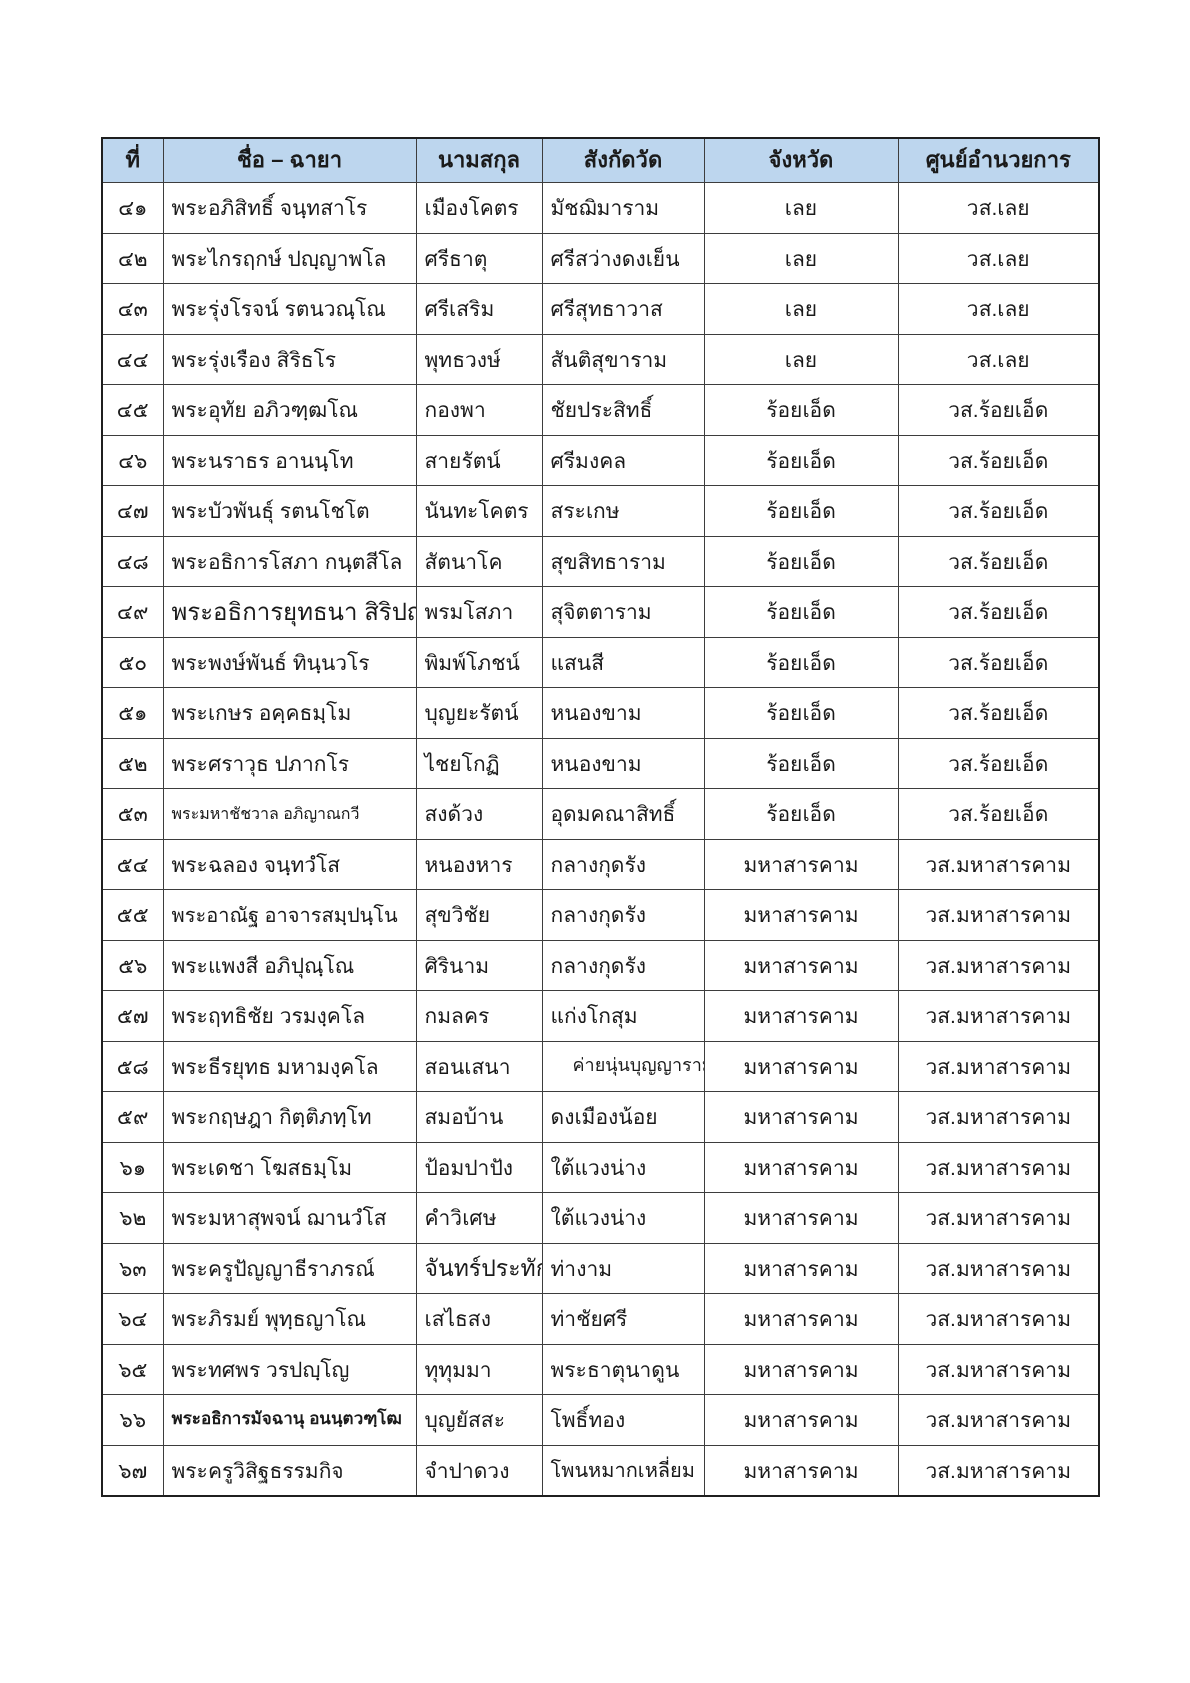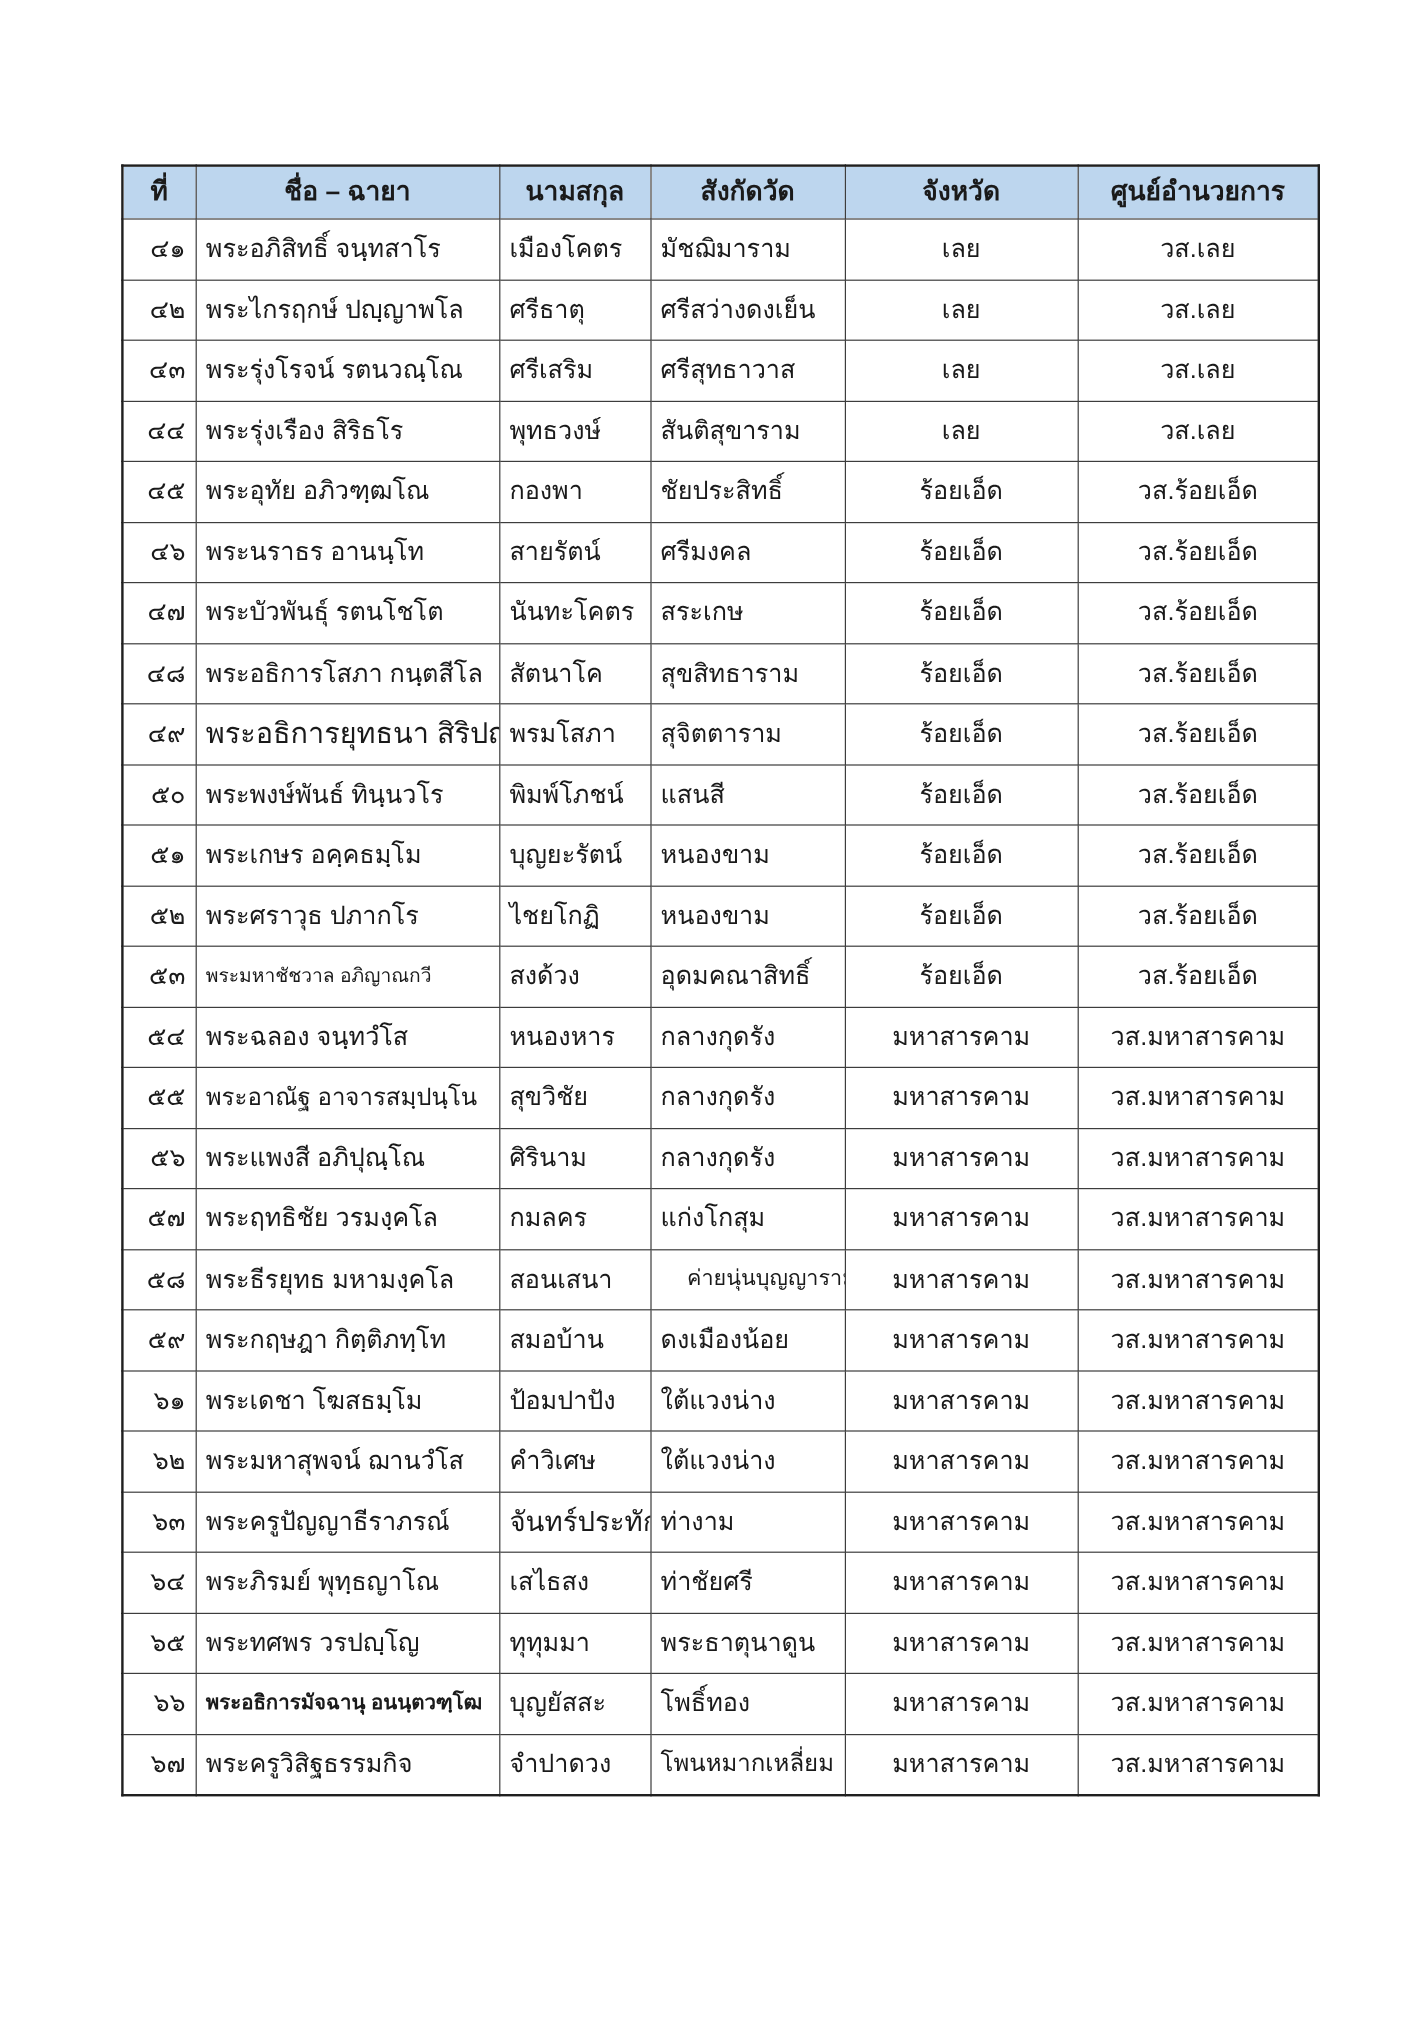--- a/index.html
+++ b/index.html
@@ -43,21 +43,21 @@
     font-size: 22px;
     height: 43px;
     text-align: center;
     padding: 0 4px;
   }
   table.roster tbody td {
     height: 49.5px;
     background: #ffffff;
   }
   td.col-no {
-    text-align: right;
+    text-align: center;
     font-size: 18px;
     margin-top: 25px;
   }
   td.col-name, td.col-surname, td.col-temple {
     text-align: left;
   }
   td.col-province, td.col-center {
     text-align: center;
   }
 </style>

